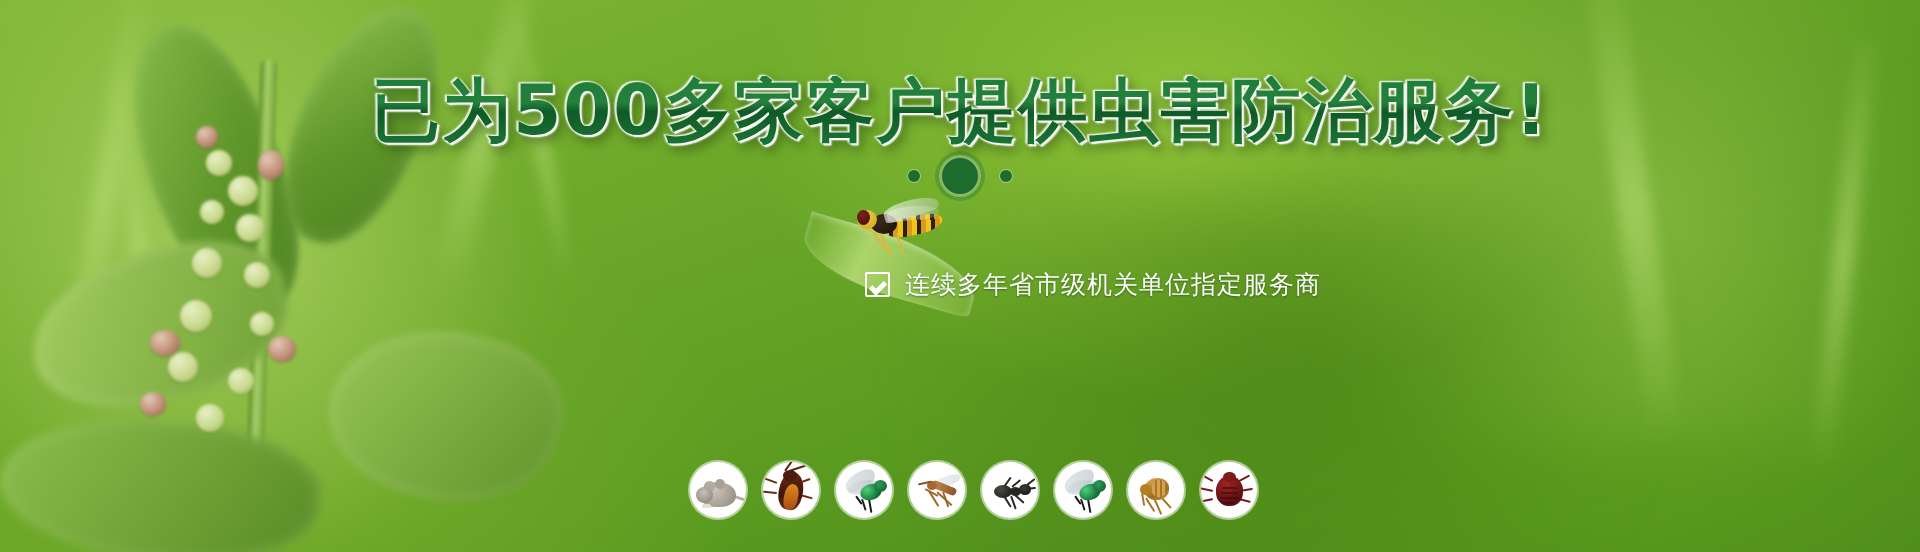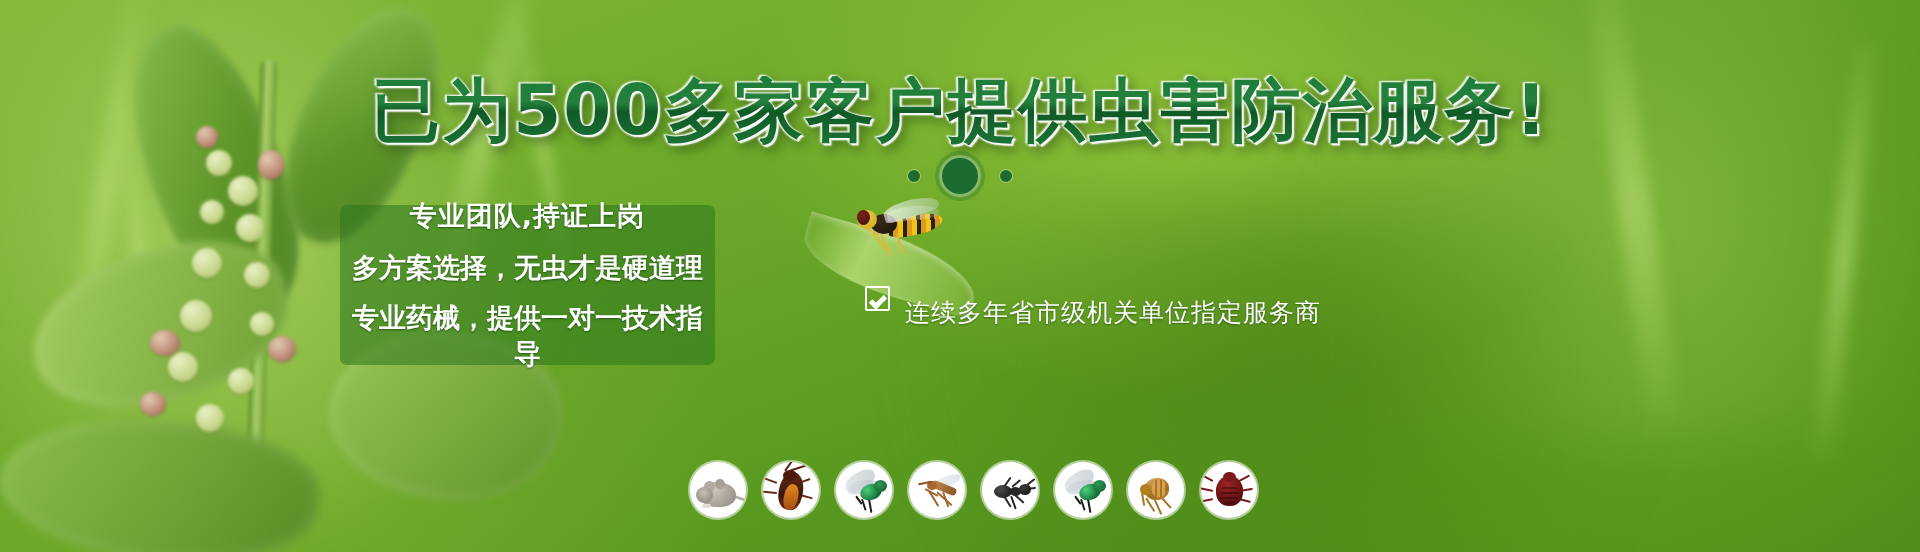--- a/index.html
+++ b/index.html
@@ -119,21 +119,21 @@
 
   
   .bullets { position:absolute; left:865px; top:268px; display:flex; flex-direction:column; gap:23px; }
   .bullet { display:flex; align-items:center; gap:15px; }
   .cbox { width:25px; height:25px; border:2px solid #ffffff; border-radius:2px; position:relative; flex:0 0 auto; }
   .cbox::after { content:""; position:absolute; left:3px; top:9px; width:11px; height:5px;
                  border-left:5px solid #fff; border-bottom:5px solid #fff;
                  transform:rotate(-45deg) translate(1px,-1px); transform-origin:center; }
   .bullet-text { color:#ffffff; font-size:25px; letter-spacing:1px;
                  font-family:"DejaVu Sans", sans-serif; text-shadow:0 1px 2px rgba(0,40,0,.45);
-                 white-space:nowrap;margin-top:28px; }
+                 white-space:nowrap; }
 
   
   .icon-row { position:absolute; left:690px; top:462px; display:flex; gap:17px; }
   .pest { width:56px; height:56px; border-radius:50%; background:#ffffff; position:relative;
           box-shadow:0 0 0 2px rgba(255,255,255,.55); overflow:hidden; }
   .pest .art { position:absolute; inset:0; }
 
   
   .m-body { position:absolute; left:10px; top:20px; width:36px; height:25px; border-radius:55% 60% 50% 50%;
             background:radial-gradient(circle at 40% 30%,#cdc6bd,#8e877e); }
@@ -284,25 +284,20 @@
   </div>
 
   <div class="headline">已为500多家客户提供虫害防治服务!</div>
 
   <div class="dots">
     <span class="dot-sm"></span>
     <span class="dot-lg"></span>
     <span class="dot-sm"></span>
   </div>
 
-  <div class="slogan-box">
-    <div class="slogan-line sl1">专业团队,持证上岗</div>
-    <div class="slogan-line sl2">多方案选择，无虫才是硬道理</div>
-    <div class="slogan-line sl3">专业药械，提供一对一技术指导</div>
-  </div>
 
   <div class="fly-leaf"></div>
   <div class="fly">
     <div class="fly-abdomen"></div>
     <div class="fly-leg fl1"></div>
     <div class="fly-leg fl2"></div>
     <div class="fly-leg fl3"></div>
     <div class="fly-leg fl4"></div>
     <div class="fly-thorax"></div>
     <div class="fly-head"></div>

